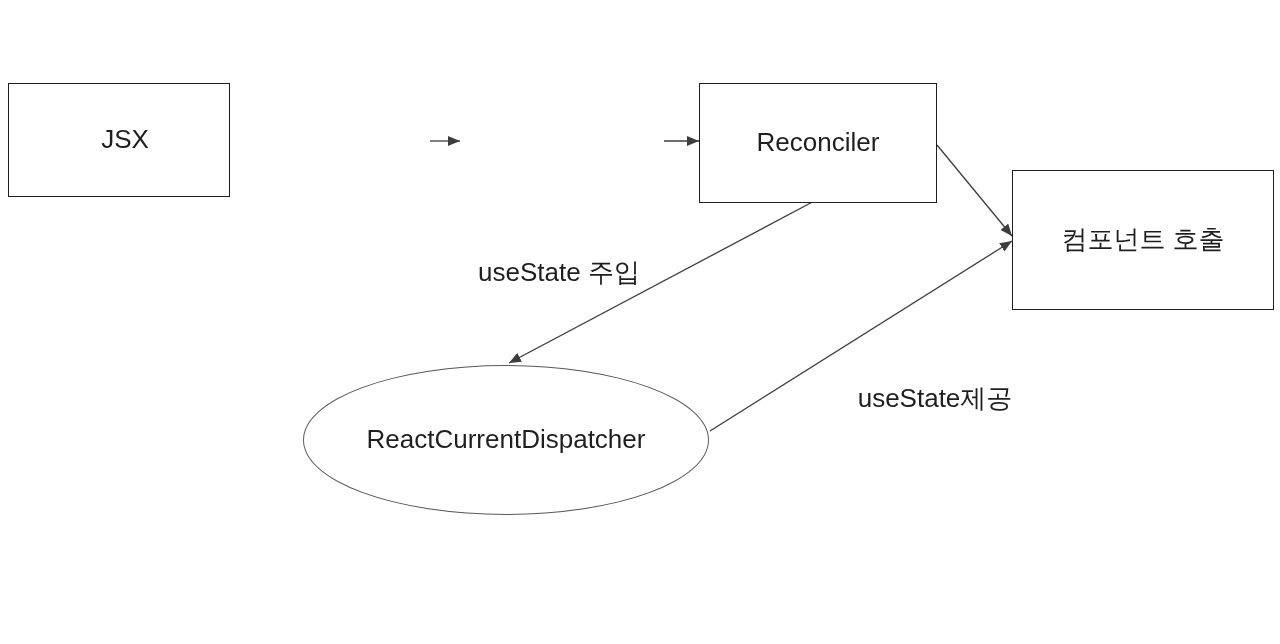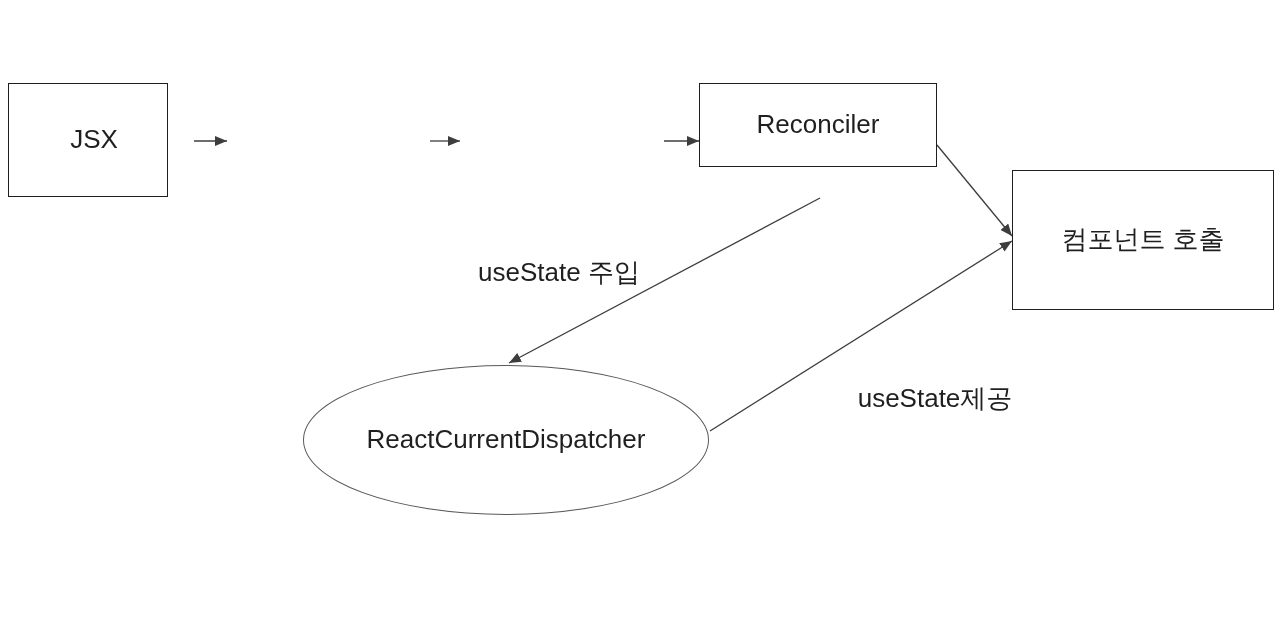--- a/index.html
+++ b/index.html
@@ -18,24 +18,24 @@
   .arrowhead{fill:var(--connector-stroke);}
   .node{
     position:absolute;
     display:flex;align-items:center;justify-content:center;
     background:var(--bg);
     font-size:26px;line-height:1.15;
     text-align:center;white-space:nowrap;
   }
   .box{border:1.5px solid var(--box-stroke);}
   .ellipse{border:1px solid var(--ellipse-stroke);border-radius:50%;}
-  .node-jsx{left:8px;top:83px;width:160px;height:114px;padding-left:12px;}
+  .node-jsx{left:8px;top:83px;width:222px;height:114px;padding-left:12px;}
   .node-react-element{left:227px;top:83px;width:203px;height:114px;}
   .node-fiber{left:460px;top:83px;width:204px;height:115px;}
-  .node-reconciler{left:699px;top:83px;width:238px;height:84px;}
+  .node-reconciler{left:699px;top:83px;width:238px;height:120px;}
   .node-component-call{left:1012px;top:170px;width:262px;height:140px;}
   .node-dispatcher{left:303px;top:365px;width:406px;height:150px;}
   .edge-label{
     position:absolute;
     transform:translateX(-50%);
     font-size:26px;line-height:1.15;white-space:nowrap;
     color:var(--text-color);
     background:transparent;
   }
   .edge-label-inject{left:559px;top:258px;text-align:right;}

